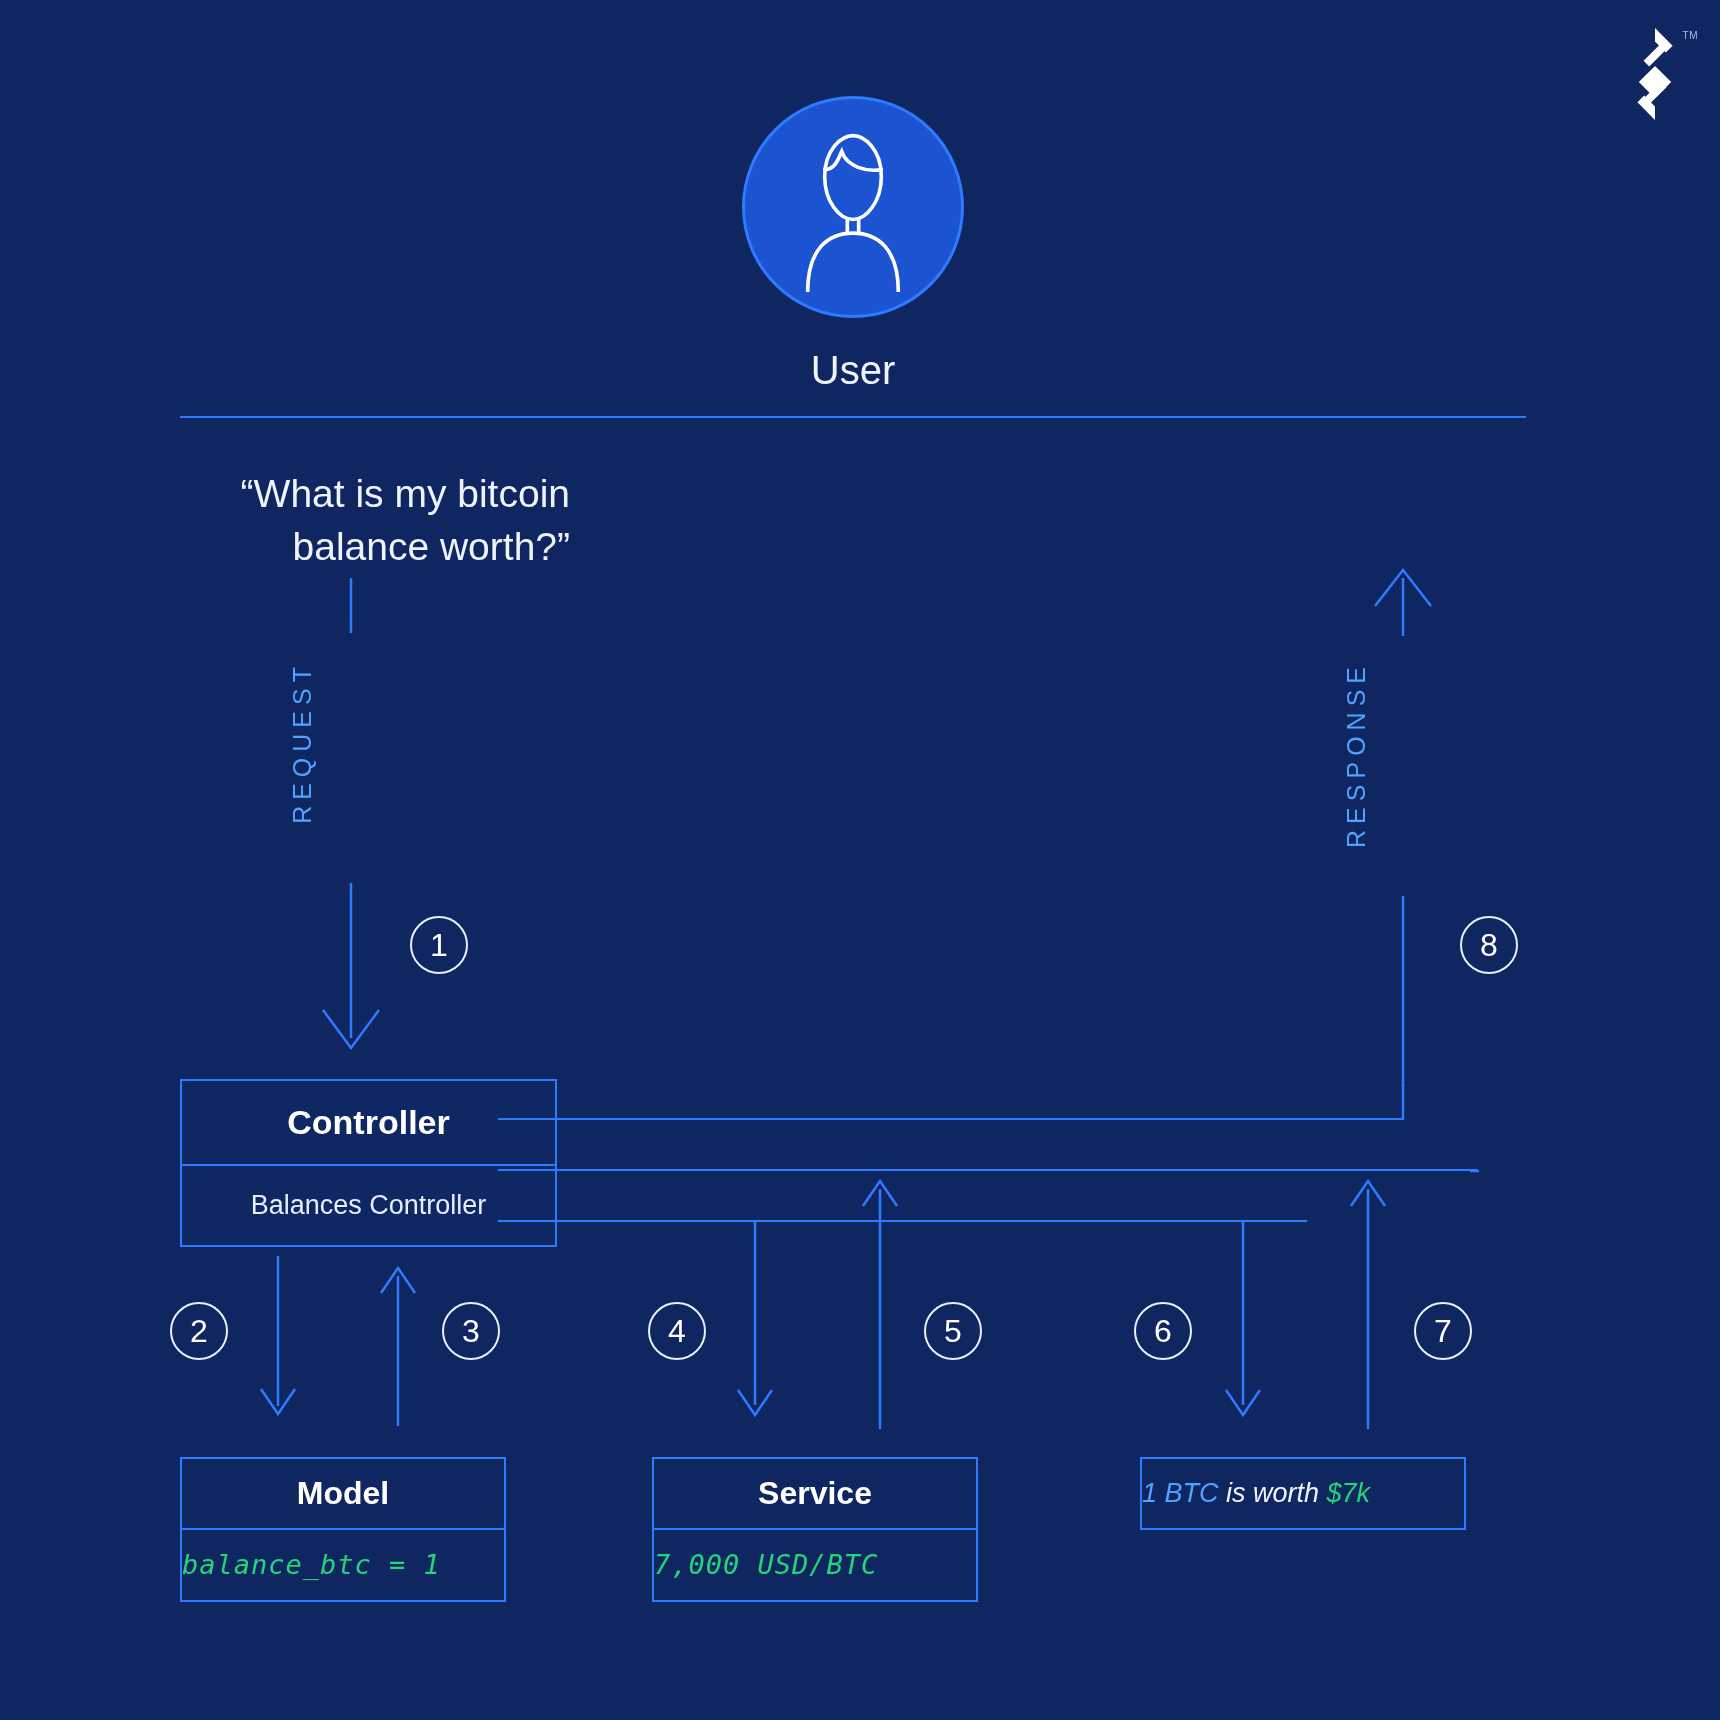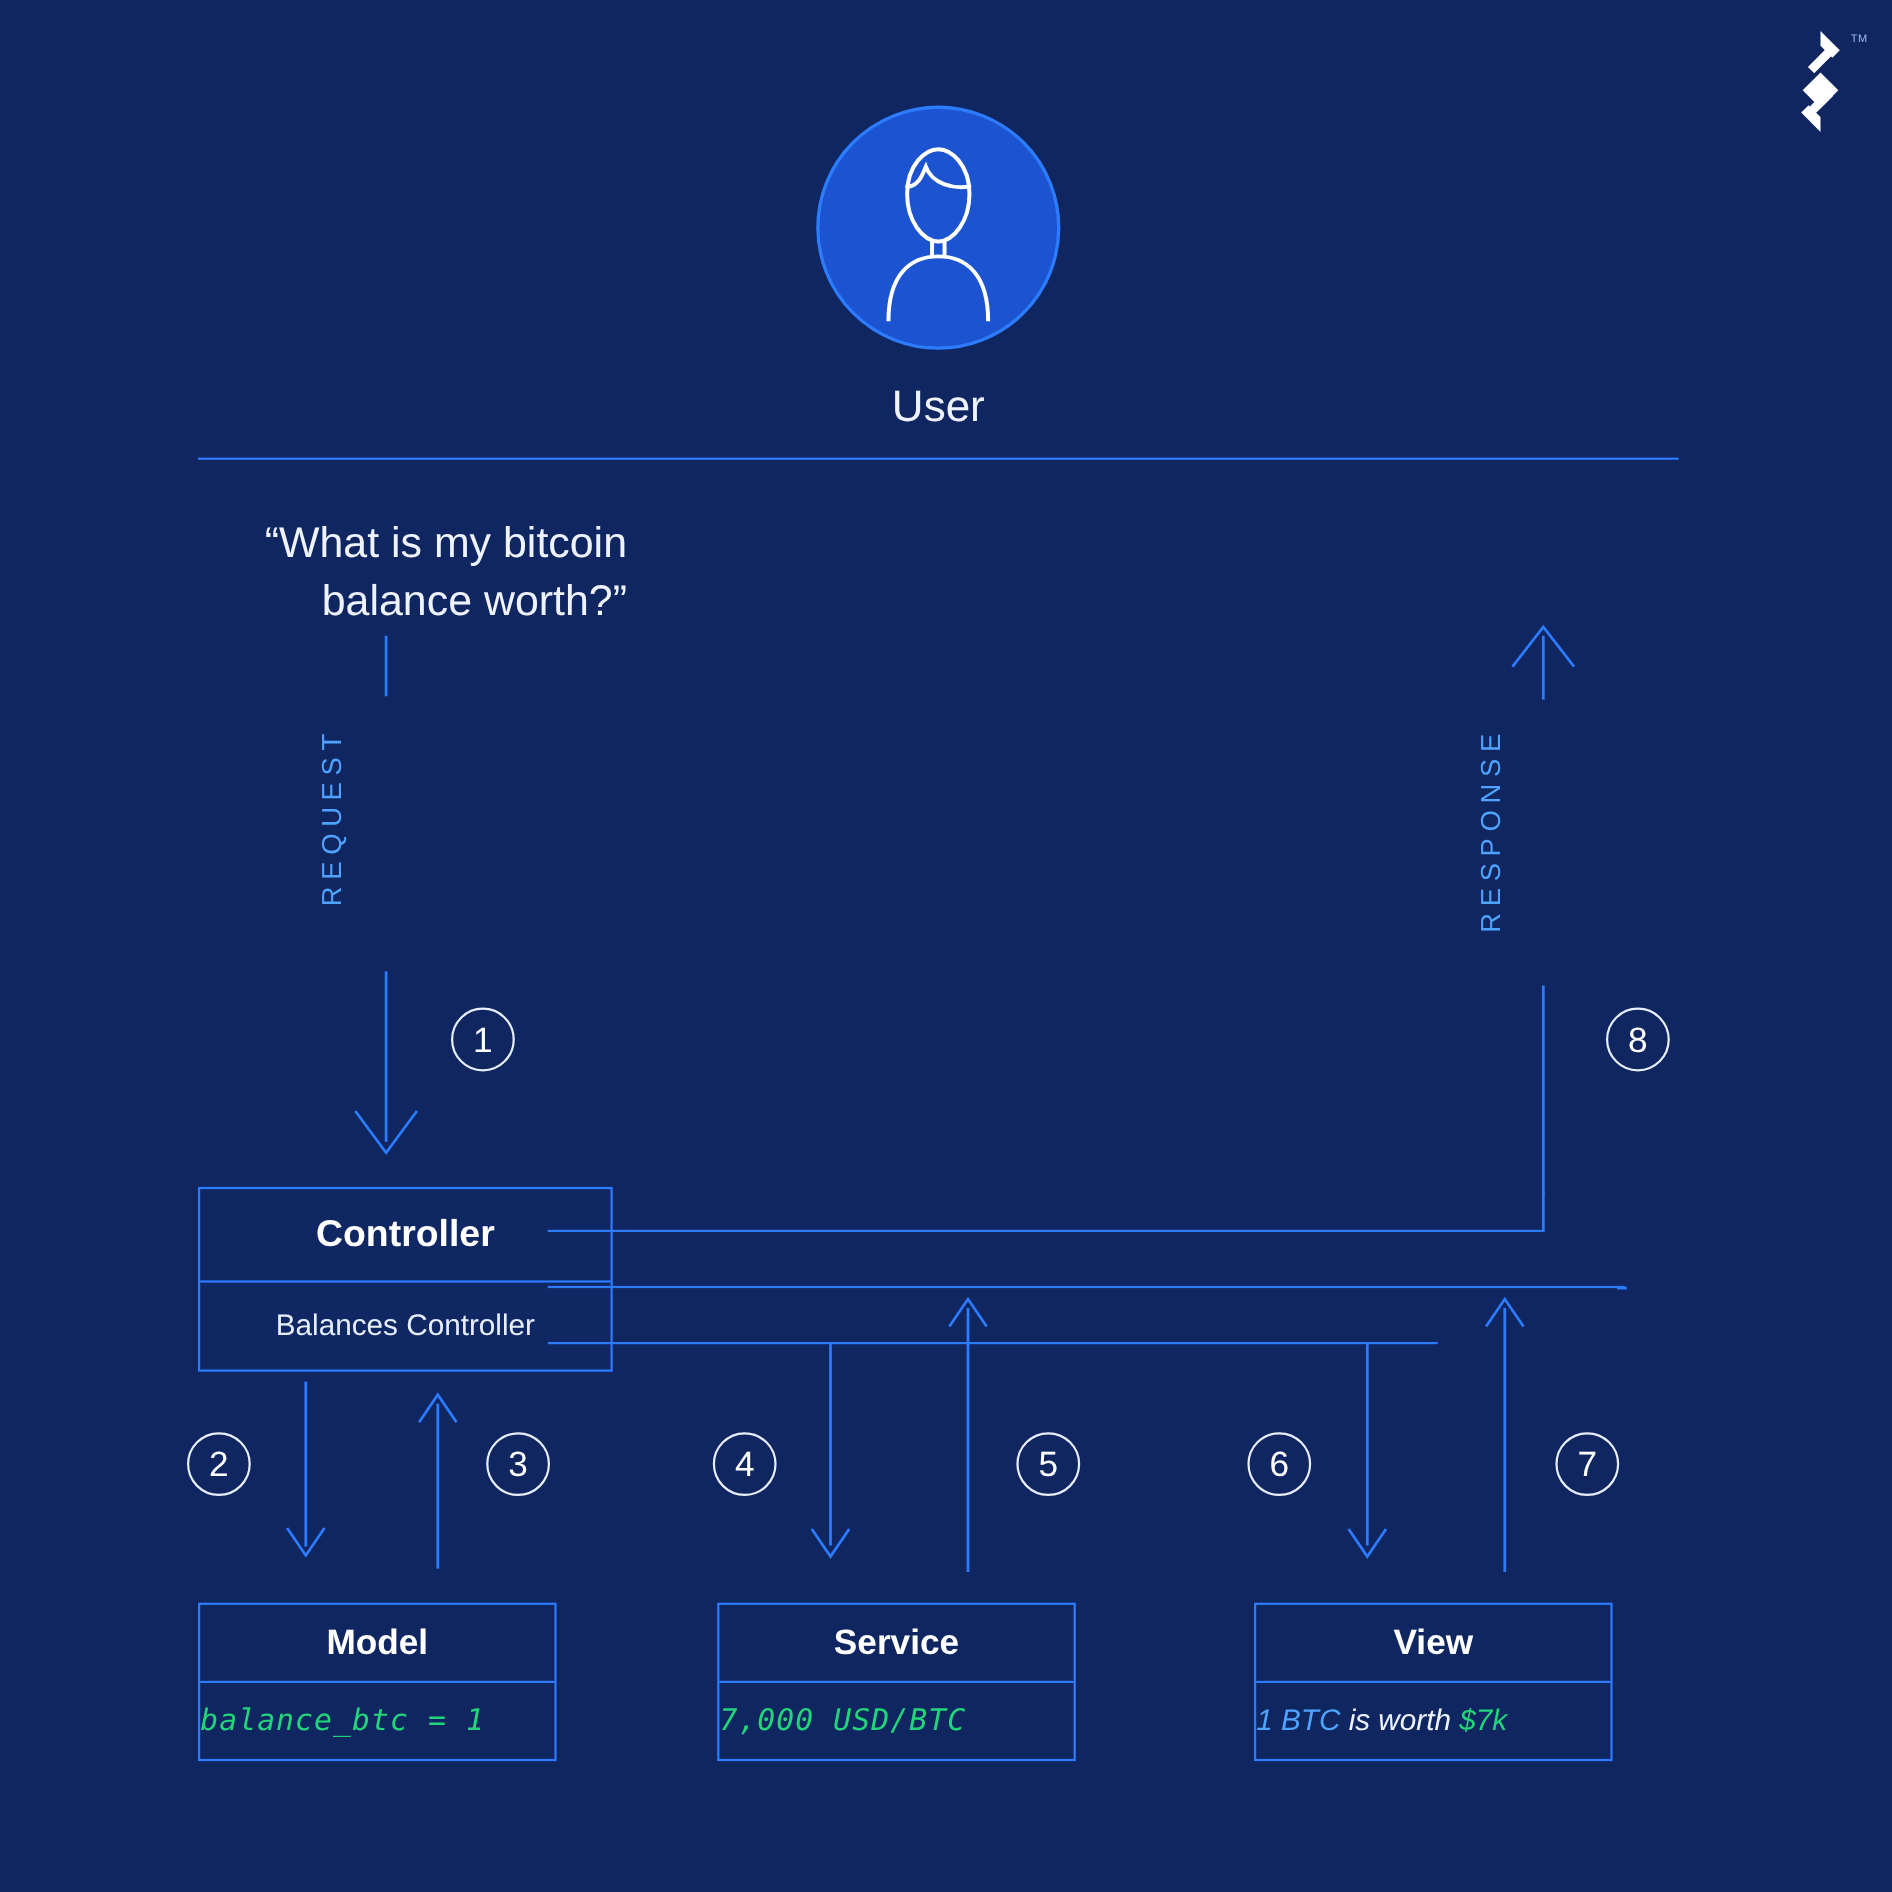--- a/index.html
+++ b/index.html
@@ -259,19 +259,18 @@
     <div class="msv-head">Model</div>
     <div class="msv-body"><span class="mono">balance_btc = 1</span></div>
   </div>
 
   <div class="msv-box msv-service">
     <div class="msv-head">Service</div>
     <div class="msv-body"><span class="mono">7,000 USD/BTC</span></div>
   </div>
 
   <div class="msv-box msv-view">
-    <div class="msv-head">View</div>
     <div class="msv-body view-text">
       <span class="blue">1 BTC</span><span> is worth </span><span class="green">$7k</span>
     </div>
   </div>
 
 </div>
 
 </body></html>

